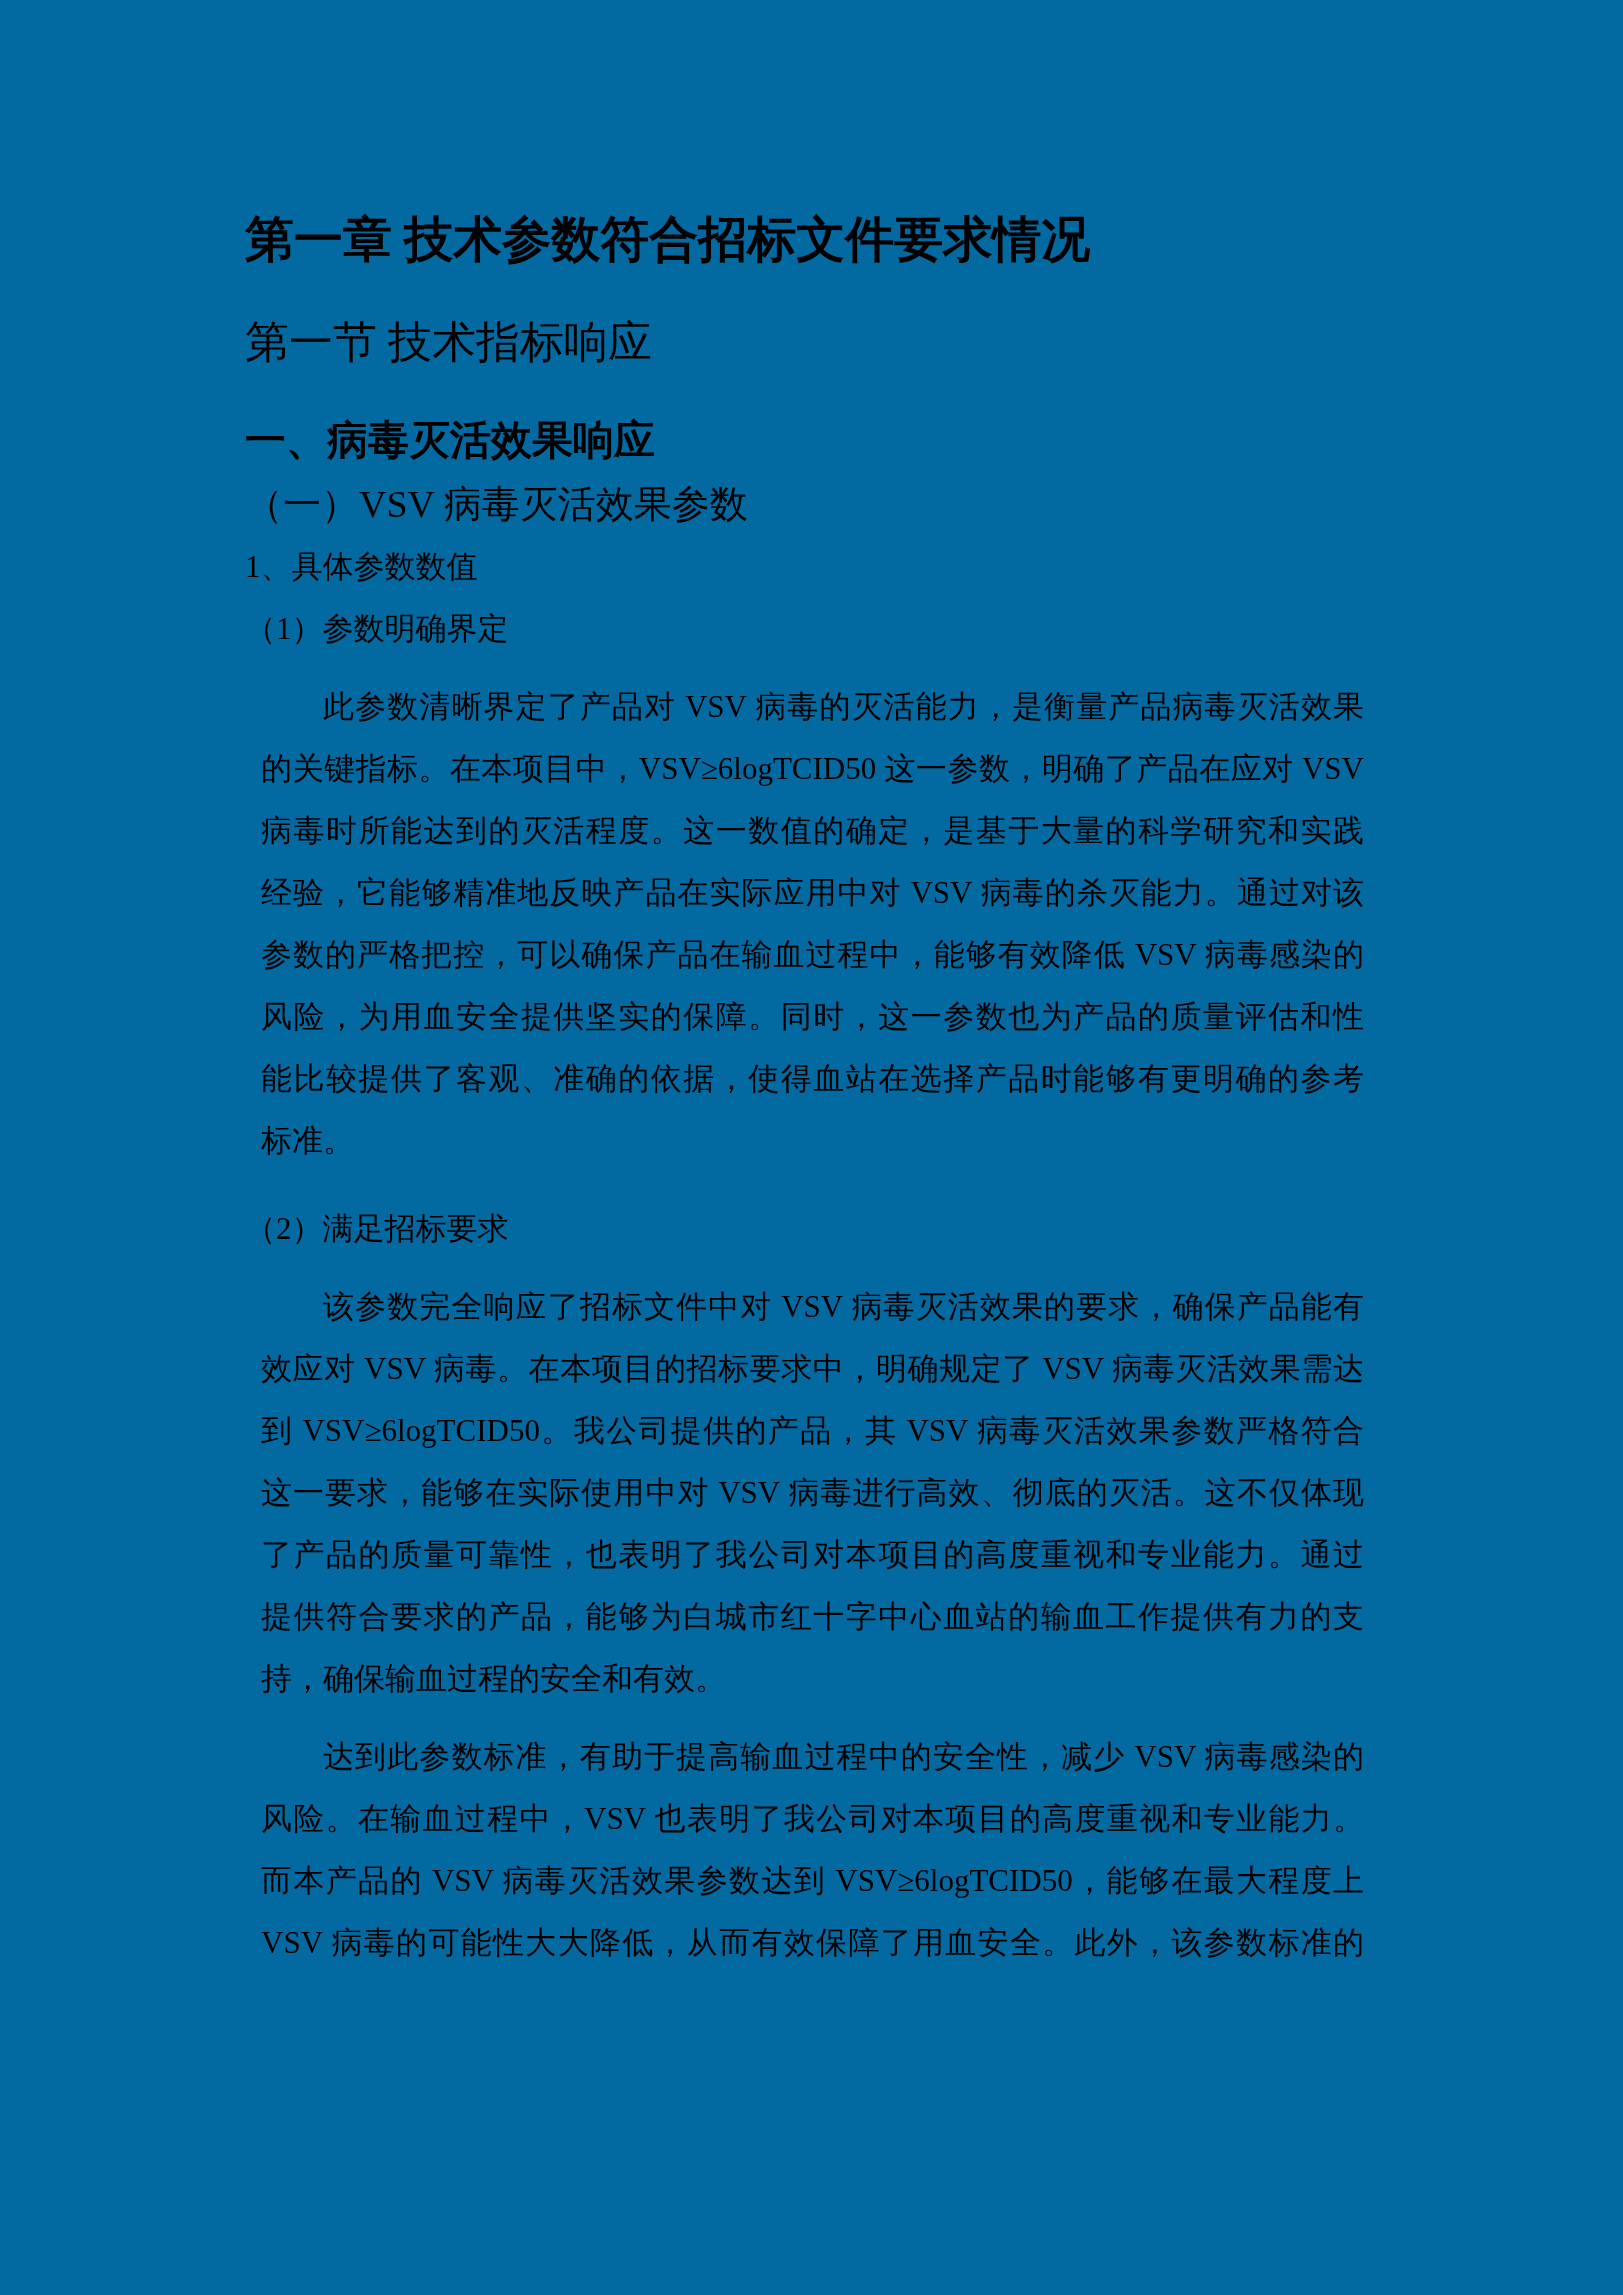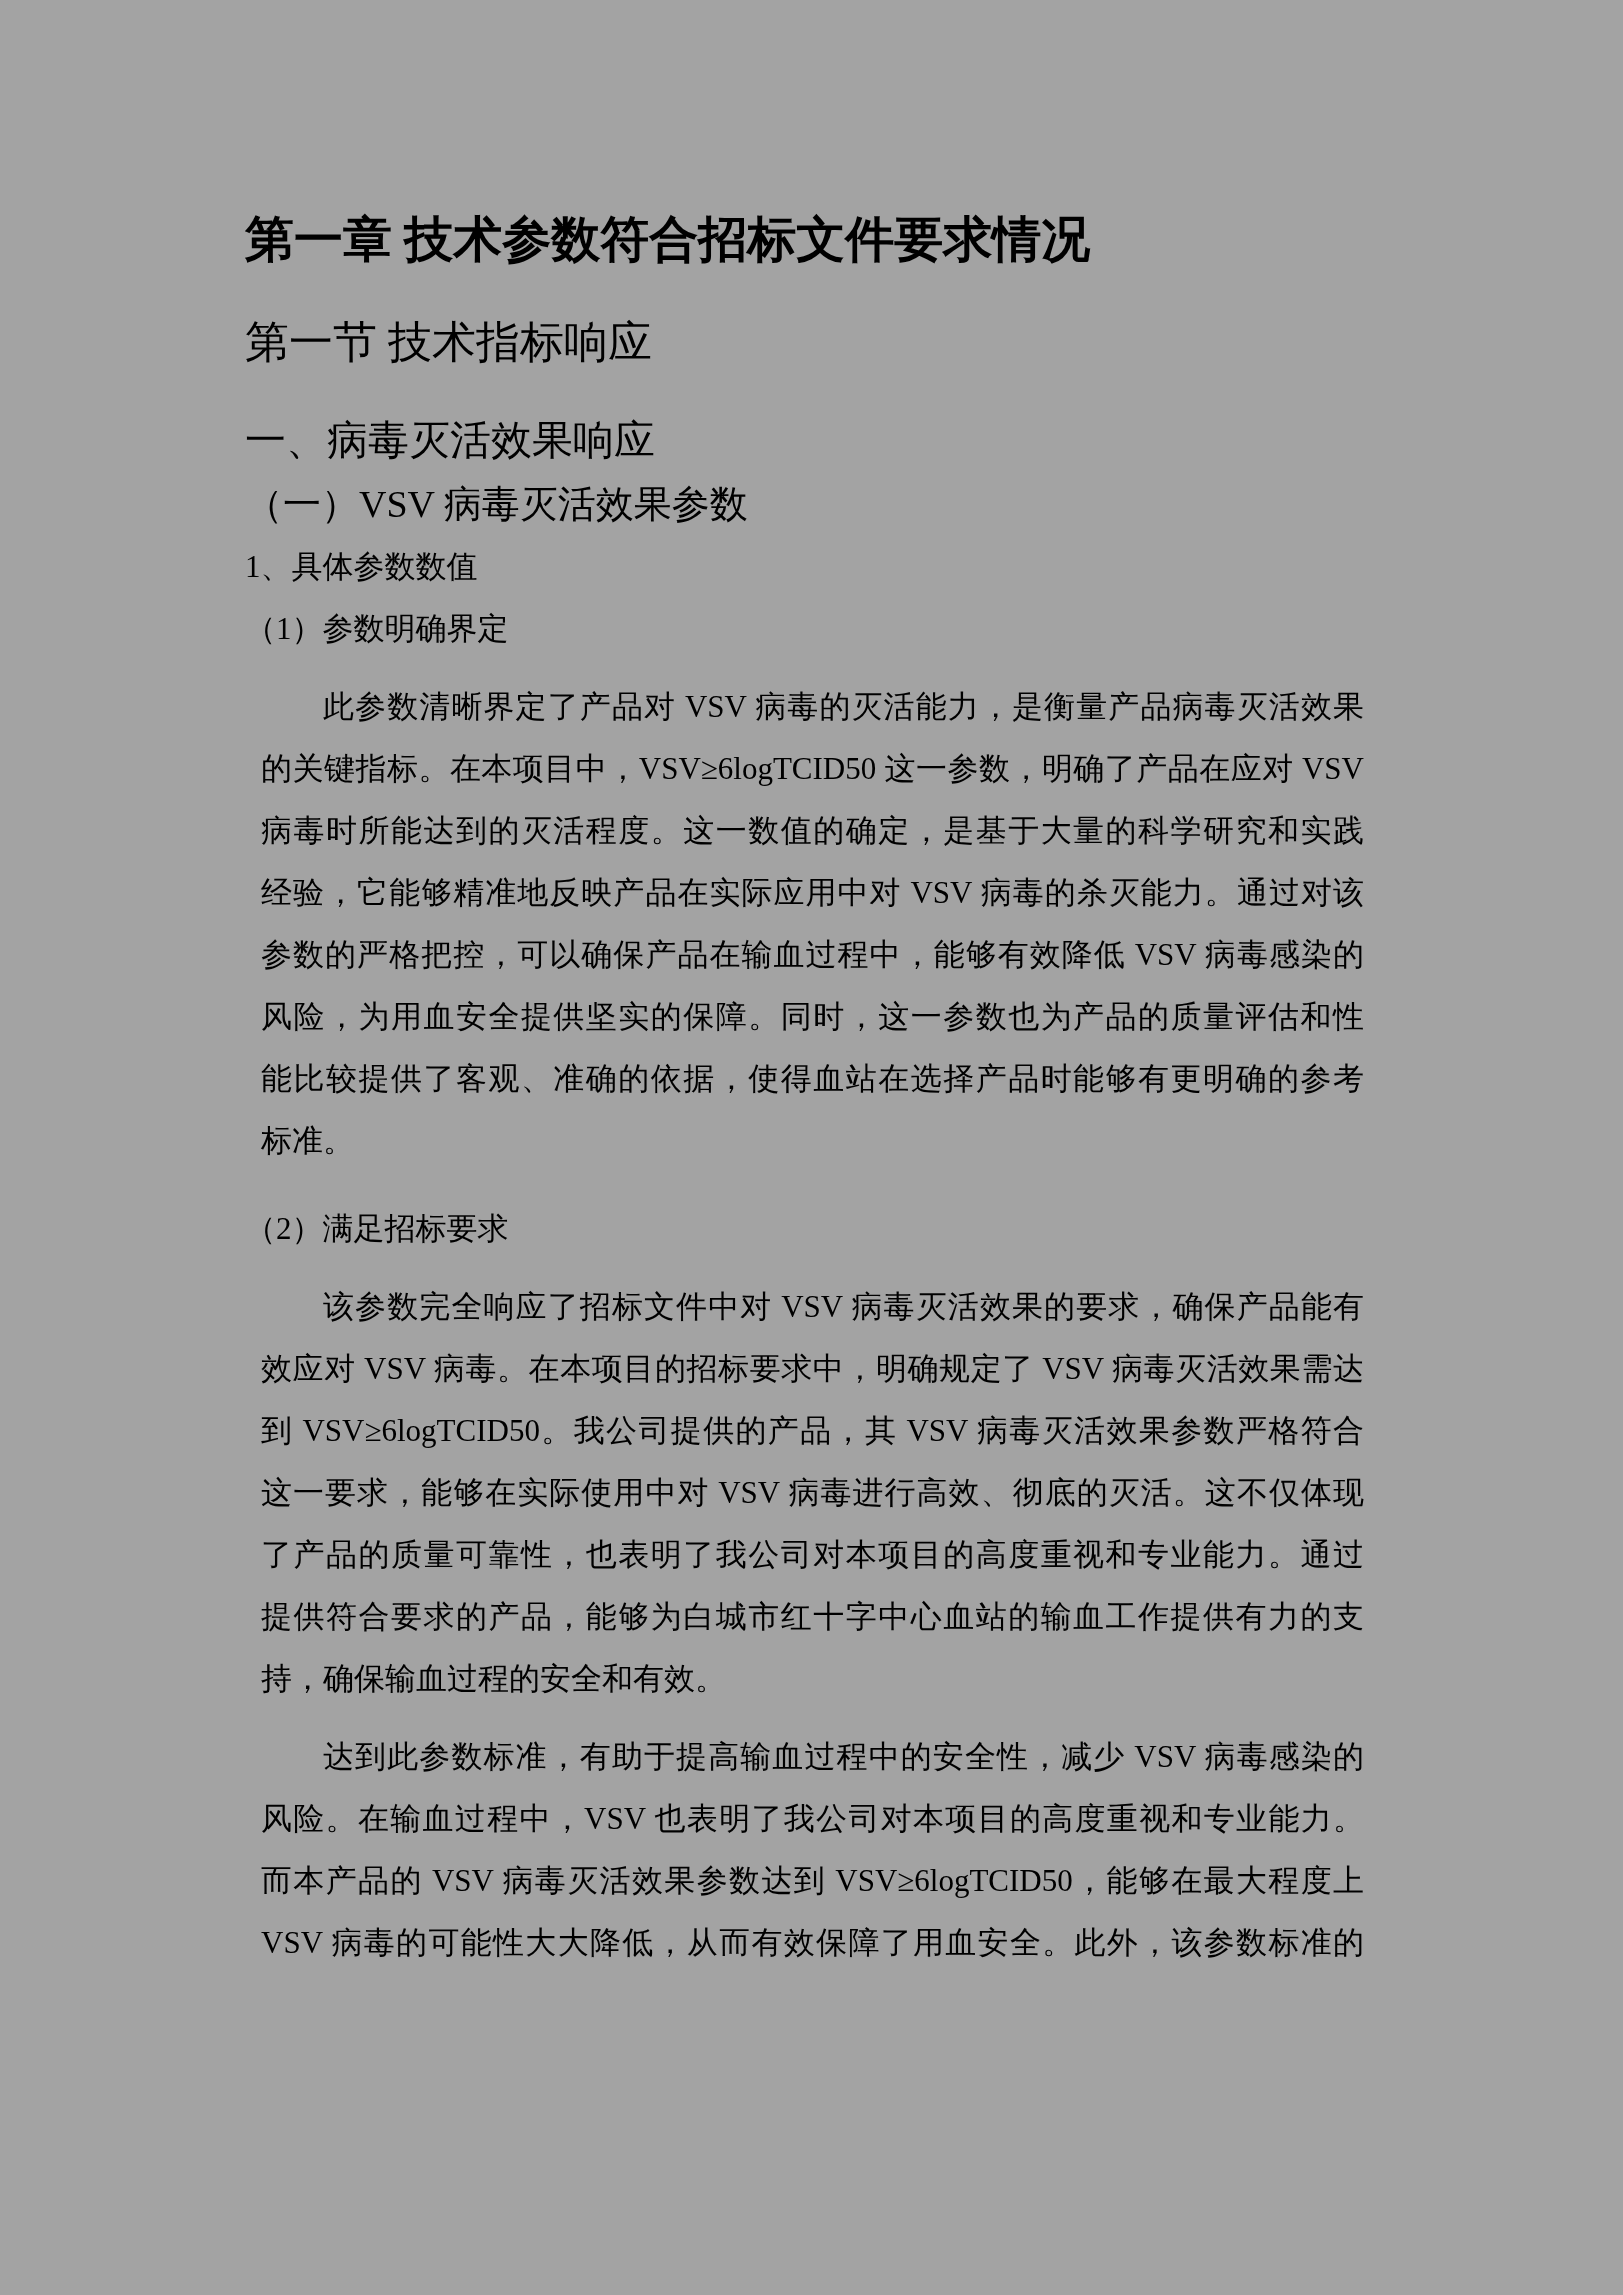--- a/index.html
+++ b/index.html
@@ -6,21 +6,21 @@
     margin: 0;
     padding: 0;
     background: #ffffff;
   }
   .page {
     position: relative;
     width: 1623px;
     height: 2295px;
     box-sizing: border-box;
     padding: 213px 243px 0 245px;
-    background: #a3a3a3;
+    background: #0369a1;
     color: #000000;
     font-family: "Liberation Serif", serif;
     overflow: hidden;
   }
   .chapter-title {
     margin: 0;
     font-size: 49px;
     font-weight: bold;
     line-height: 1.1;
     white-space: nowrap;
@@ -28,21 +28,21 @@
   .section-title {
     margin: 52px 0 0 0;
     font-size: 44px;
     font-weight: normal;
     line-height: 1.1;
     white-space: nowrap;
   }
   .subsection-title {
     margin: 51px 0 0 0;
     font-size: 41px;
-    font-weight: normal;
+    font-weight: bold;
     line-height: 1.1;
     white-space: nowrap;
   }
   .clause-title {
     margin: 21px 0 0 0;
     font-size: 38px;
     font-weight: normal;
     line-height: 1.1;
     white-space: nowrap;
   }

